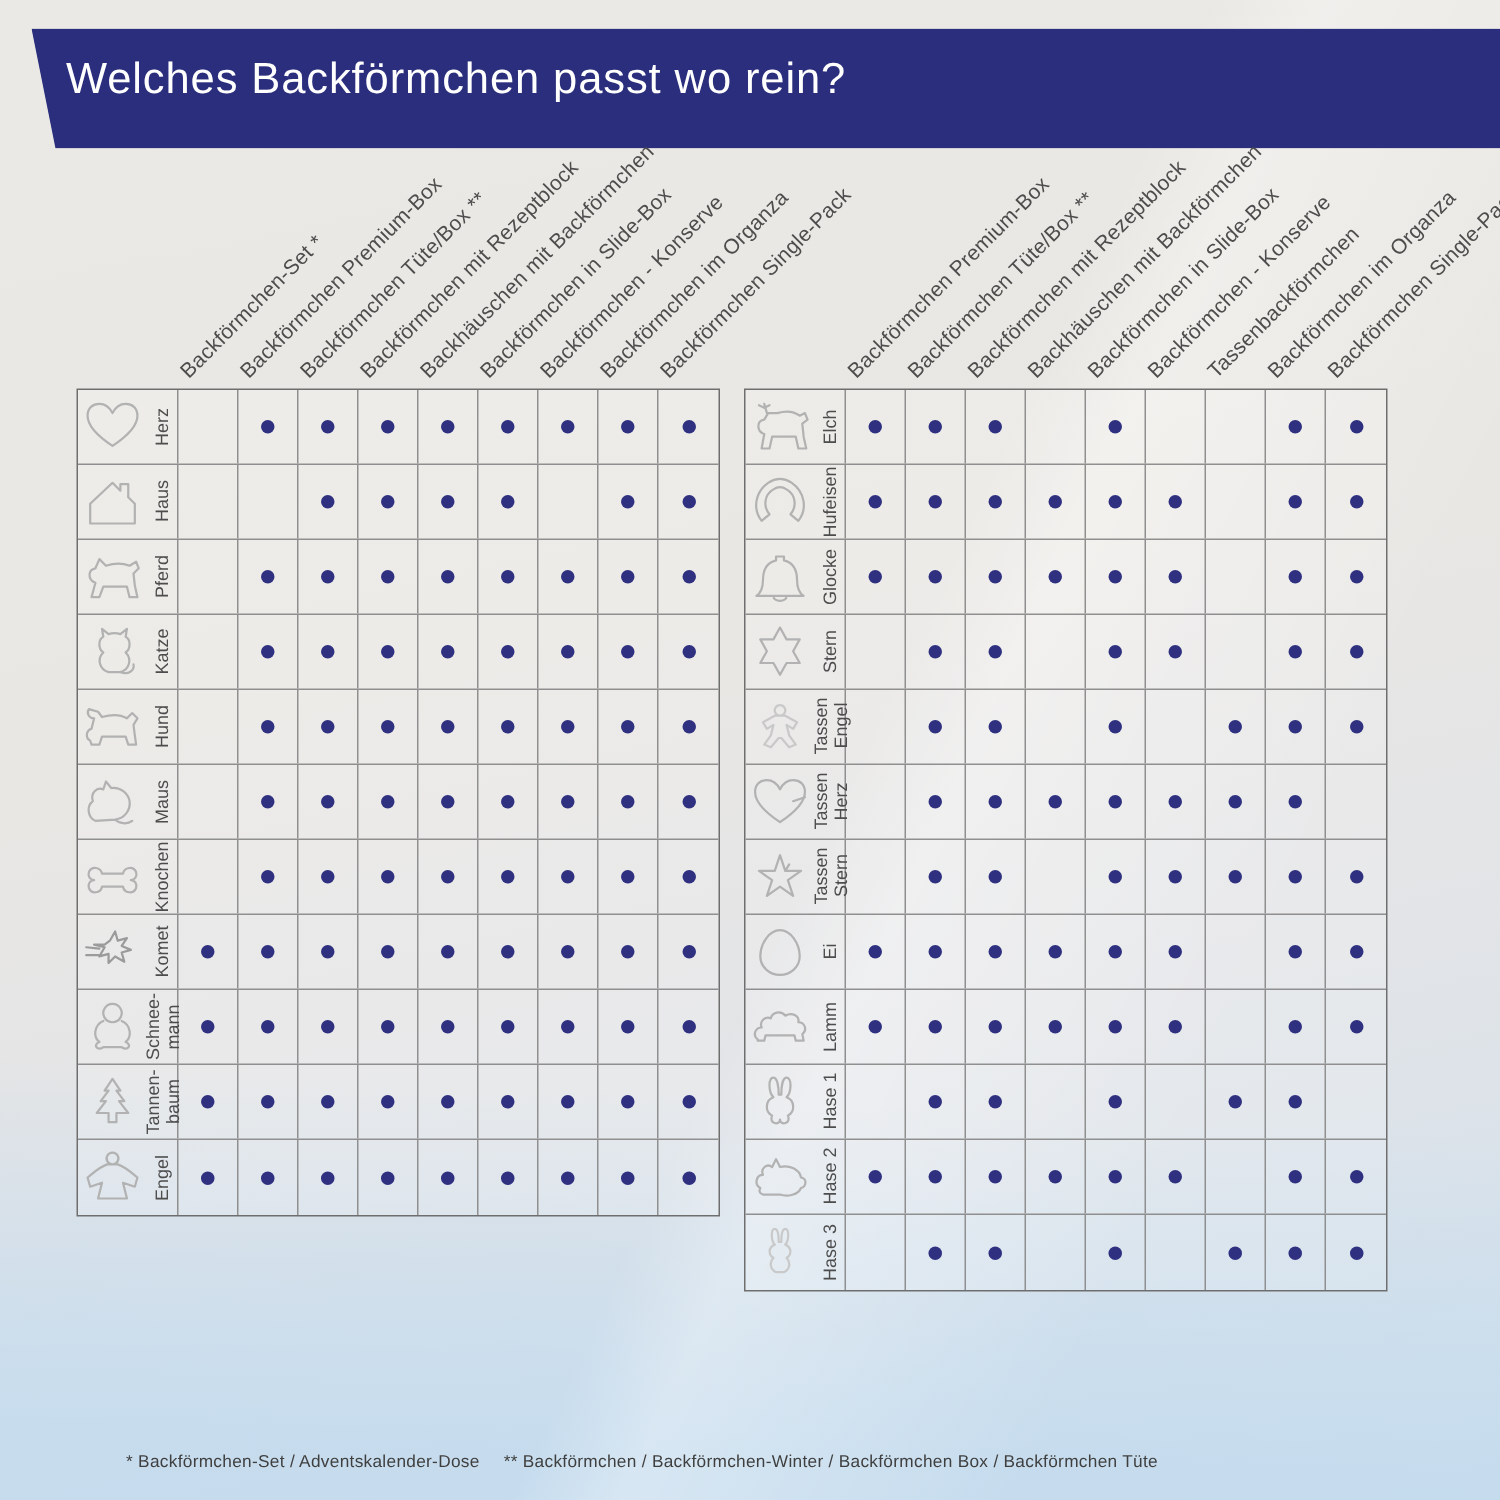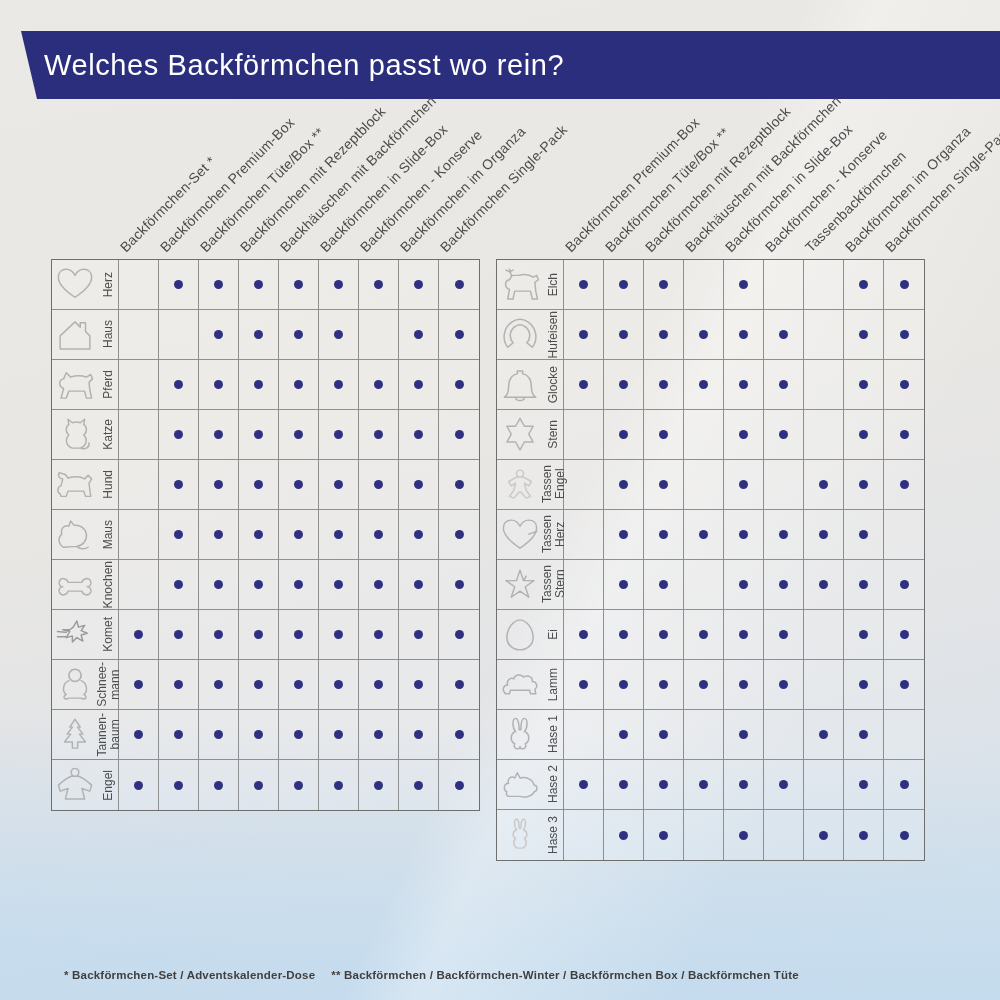--- a/index.html
+++ b/index.html
@@ -5,23 +5,23 @@
   html,body{margin:0;padding:0;width:1000px;height:1000px;overflow:hidden;
     font-family:"Liberation Sans", sans-serif;}
   body{
     background:
       linear-gradient(115deg, rgba(255,255,255,0) 55%, rgba(255,255,255,.30) 60%, rgba(255,255,255,0) 78%),
       linear-gradient(183deg, rgba(201,222,238,0) 72%, rgba(195,219,238,.85) 95%),
       linear-gradient(168deg, #ebe9e5 0%, #e9e7e3 42%, #e2e4e7 68%, #cfe0ed 100%);
     position:relative;
   }
   
-  .banner{position:absolute;top:19px;left:0;right:0;height:68px;
+  .banner{position:absolute;top:19px;left:0;right:0;height:80px;
     background:var(--banner,#2a2e7c);
-    clip-path:polygon(21px 0,100% 0,100% 100%,37px 100%);margin-top:12px;}
+    clip-path:polygon(21px 0,100% 0,100% 100%,37px 100%);}
   .banner h1{margin:0;padding-left:44px;line-height:68px;font-size:29px;
     font-weight:300;letter-spacing:.6px;color:var(--title-text,#ffffff);}
   
   .matrix{position:absolute;width:429px;}
   .matrix-left{left:51px;top:259px;}
   .matrix-right{left:496px;top:259px;}
   .grid{border:1px solid #6e6e6e;background:rgba(255,255,255,.18);}
   .mrow{display:flex;height:50px;box-sizing:border-box;border-bottom:1px solid var(--grid,#8f8f8f);}
   .mrow:last-child{border-bottom:none;}
   .labelcell{width:67px;box-sizing:border-box;border-right:1px solid var(--grid,#8f8f8f);
@@ -35,21 +35,21 @@
   .cicon[data-name="comet-icon"] path{stroke:#9b9b9b;}
   .cicon[data-name="cup-angel-icon"] path,
   .cicon[data-name="rabbit3-icon"] path{stroke:#c9c9c9;}
   .vlab{writing-mode:vertical-rl;transform:rotate(180deg);white-space:pre;
     font-size:12px;line-height:1.12;color:#4d4d4d;font-weight:300;text-align:center;}
   .heads{position:absolute;left:0;bottom:100%;height:0;}
   .heads span{position:absolute;bottom:4px;white-space:nowrap;font-size:14px;
     font-weight:300;color:#4d4d4d;letter-spacing:.2px;
     transform:rotate(-45deg);transform-origin:0 100%;}
   
-  .footer{position:absolute;left:64px;top:969px;font-size:11.5px;font-weight:700;
+  .footer{position:absolute;left:84px;top:969px;font-size:11.5px;font-weight:400;
     color:#3f3f3f;letter-spacing:.2px;}
   .footer span{margin-right:16px;}
 </style>
 </head>
 <body>
 
 <div class="banner" data-name="title-banner">
   <h1 data-name="page-title">Welches Backförmchen passt wo rein?</h1>
 </div>
 

